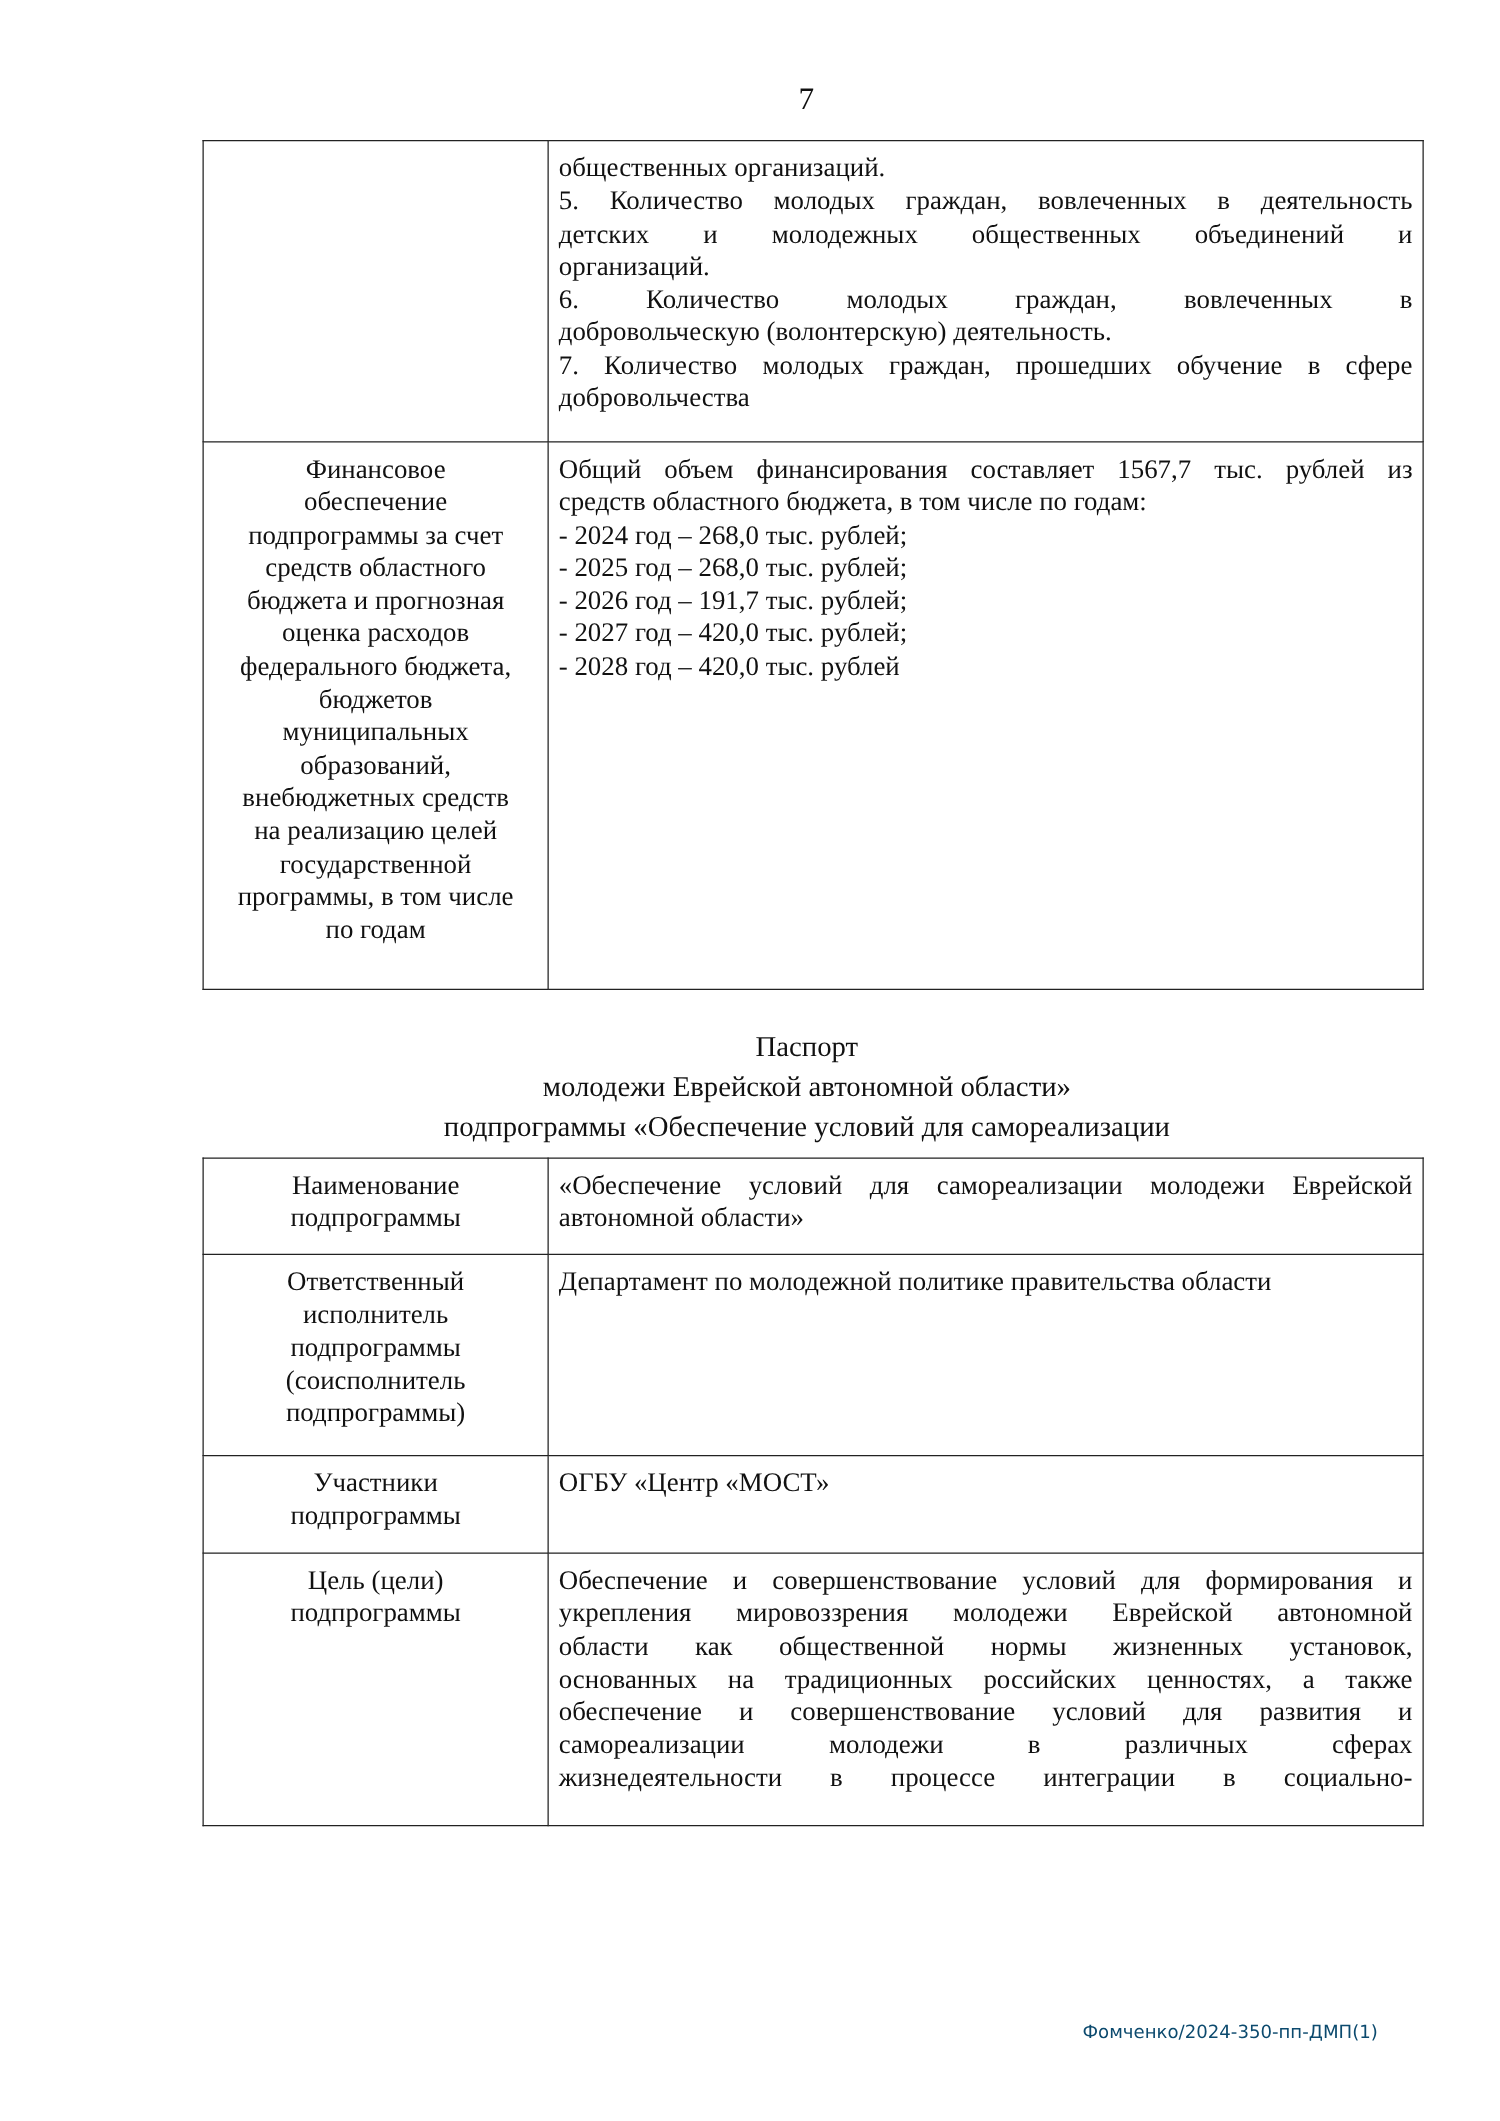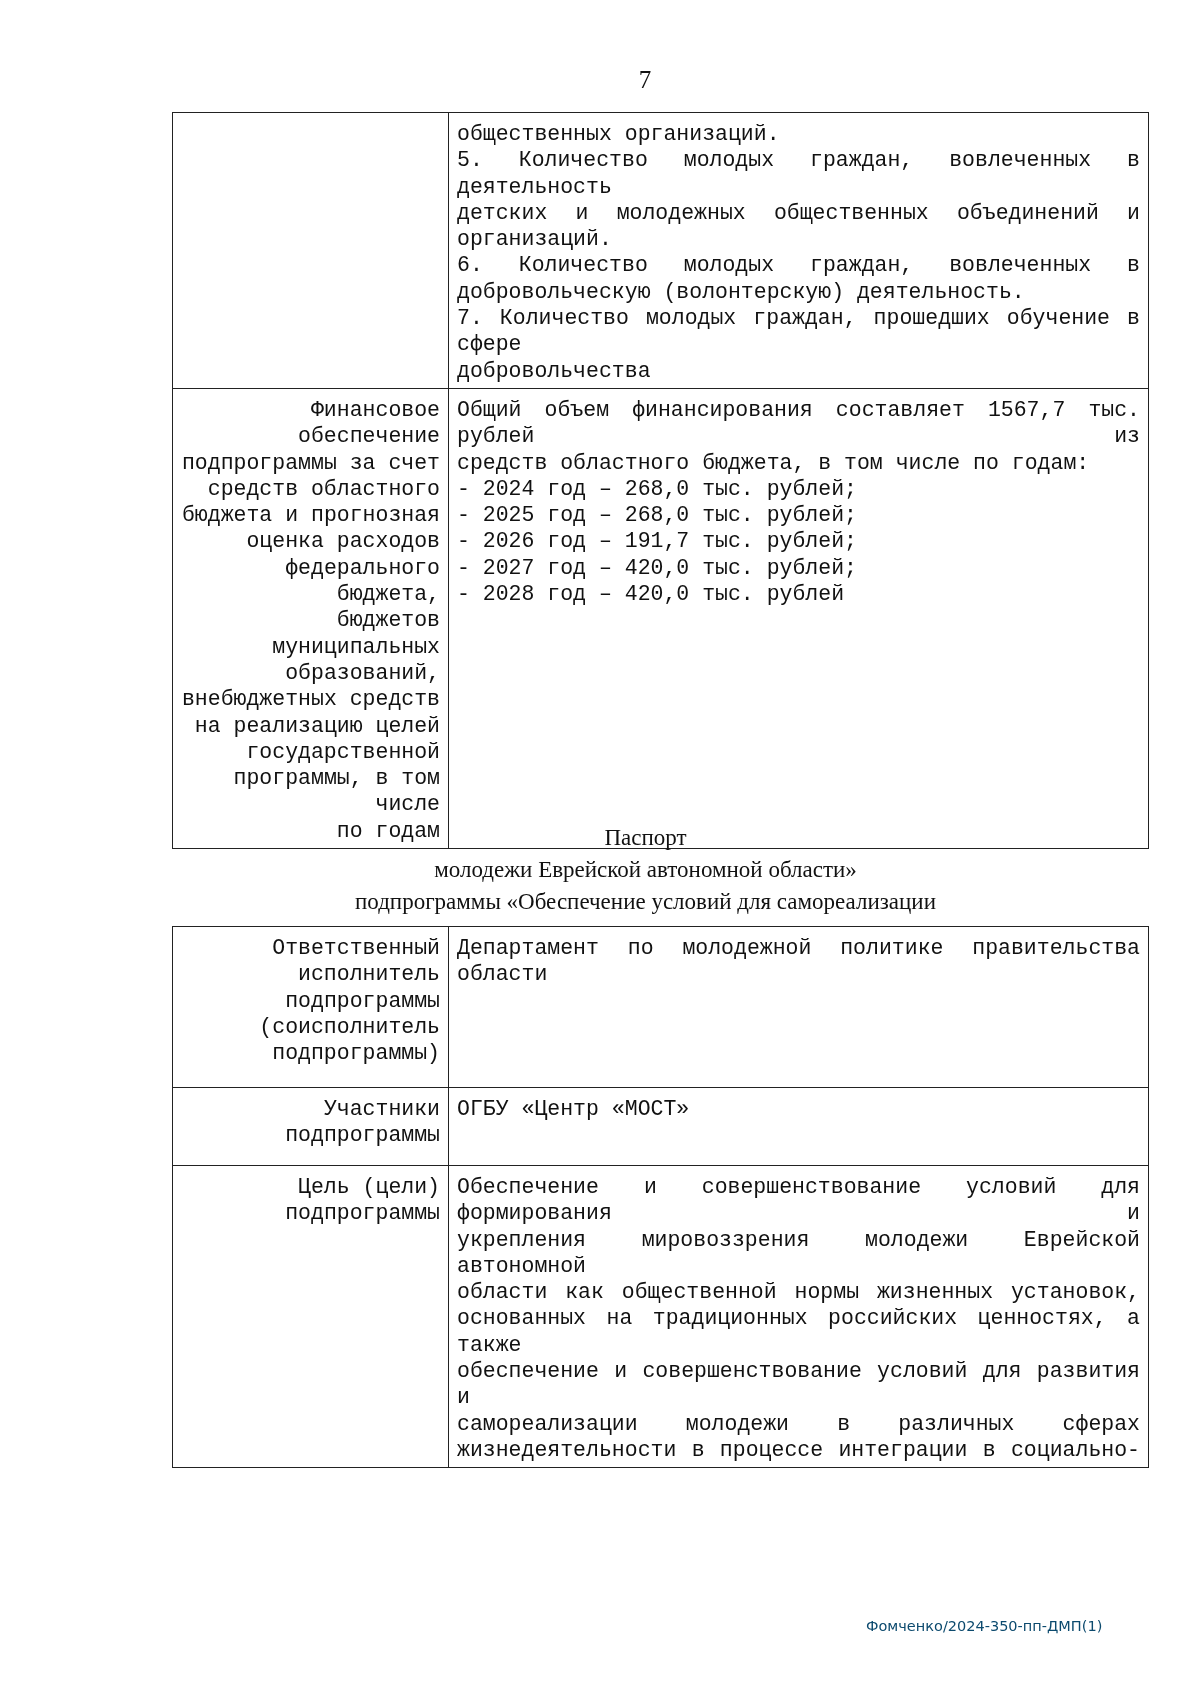--- a/index.html
+++ b/index.html
@@ -1,21 +1,21 @@
 <!DOCTYPE html>
 <html><head>
 <meta charset="utf-8">
 <style>
   html, body { margin: 0; padding: 0; background: #ffffff; }
   body { width: 1200px; height: 1697px; position: relative; overflow: hidden;
          font-family: "Liberation Serif", "DejaVu Serif", serif; color: #111; }
   .page-num { position: absolute; top: 66px; left: 0; width: 1290px; text-align: center; font-size: 25px; }
-  table.passport { position: absolute; left: 172px; width: 977px; border-collapse: collapse; table-layout: fixed; font-family: Liberation Mono, monospace; }
+  table.passport { position: absolute; left: 162px; width: 977px; border-collapse: collapse; table-layout: fixed; }
   table.passport td { border: 1.6px solid #222; vertical-align: top; font-size: 21.5px; line-height: 26.3px; padding: 8px 8px 4px 8px; }
-  table.passport td.lbl { width: 259px; text-align: right; }
+  table.passport td.lbl { width: 259px; text-align: center; }
   table.passport td.val { text-align: justify; }
   #t1 { top: 112px; }
   #t2 { top: 926px; }
   .line { display: block; }
   .just { text-align: justify; text-align-last: justify; display: block; }
   .title { position: absolute; left: 157px; width: 977px; top: 822px; text-align: center; font-size: 23px; line-height: 32px; }
   .footer { position: absolute; top: 1618px; left: 866px; font-family: "DejaVu Sans", "Liberation Sans", sans-serif; font-size: 14.5px; color: #0c4a6e; }
 </style>
 </head>
 <body>
@@ -69,20 +69,30 @@
   </table>
 
 <div class="title">
   <span class="line">Паспорт</span>
   <span class="line">молодежи Еврейской автономной области»</span>
   <span class="line">подпрограммы «Обеспечение условий для самореализации</span>
 </div>
 
 <table class="passport" id="t2">
   <tbody>
+      <tr style="height:77px;">
+    <td class="lbl">
+      <span class="line">Наименование</span>
+      <span class="line">подпрограммы</span>
+    </td>
+    <td class="val">
+      <span class="just">«Обеспечение условий для самореализации молодежи Еврейской</span>
+      <span class="line">автономной области»</span>
+    </td>
+  </tr>
   <tr style="height:161px;">
     <td class="lbl">
       <span class="line">Ответственный</span>
       <span class="line">исполнитель</span>
       <span class="line">подпрограммы</span>
       <span class="line">(соисполнитель</span>
       <span class="line">подпрограммы)</span>
     </td>
     <td class="val">
       <span class="line">Департамент по молодежной политике правительства области</span>

